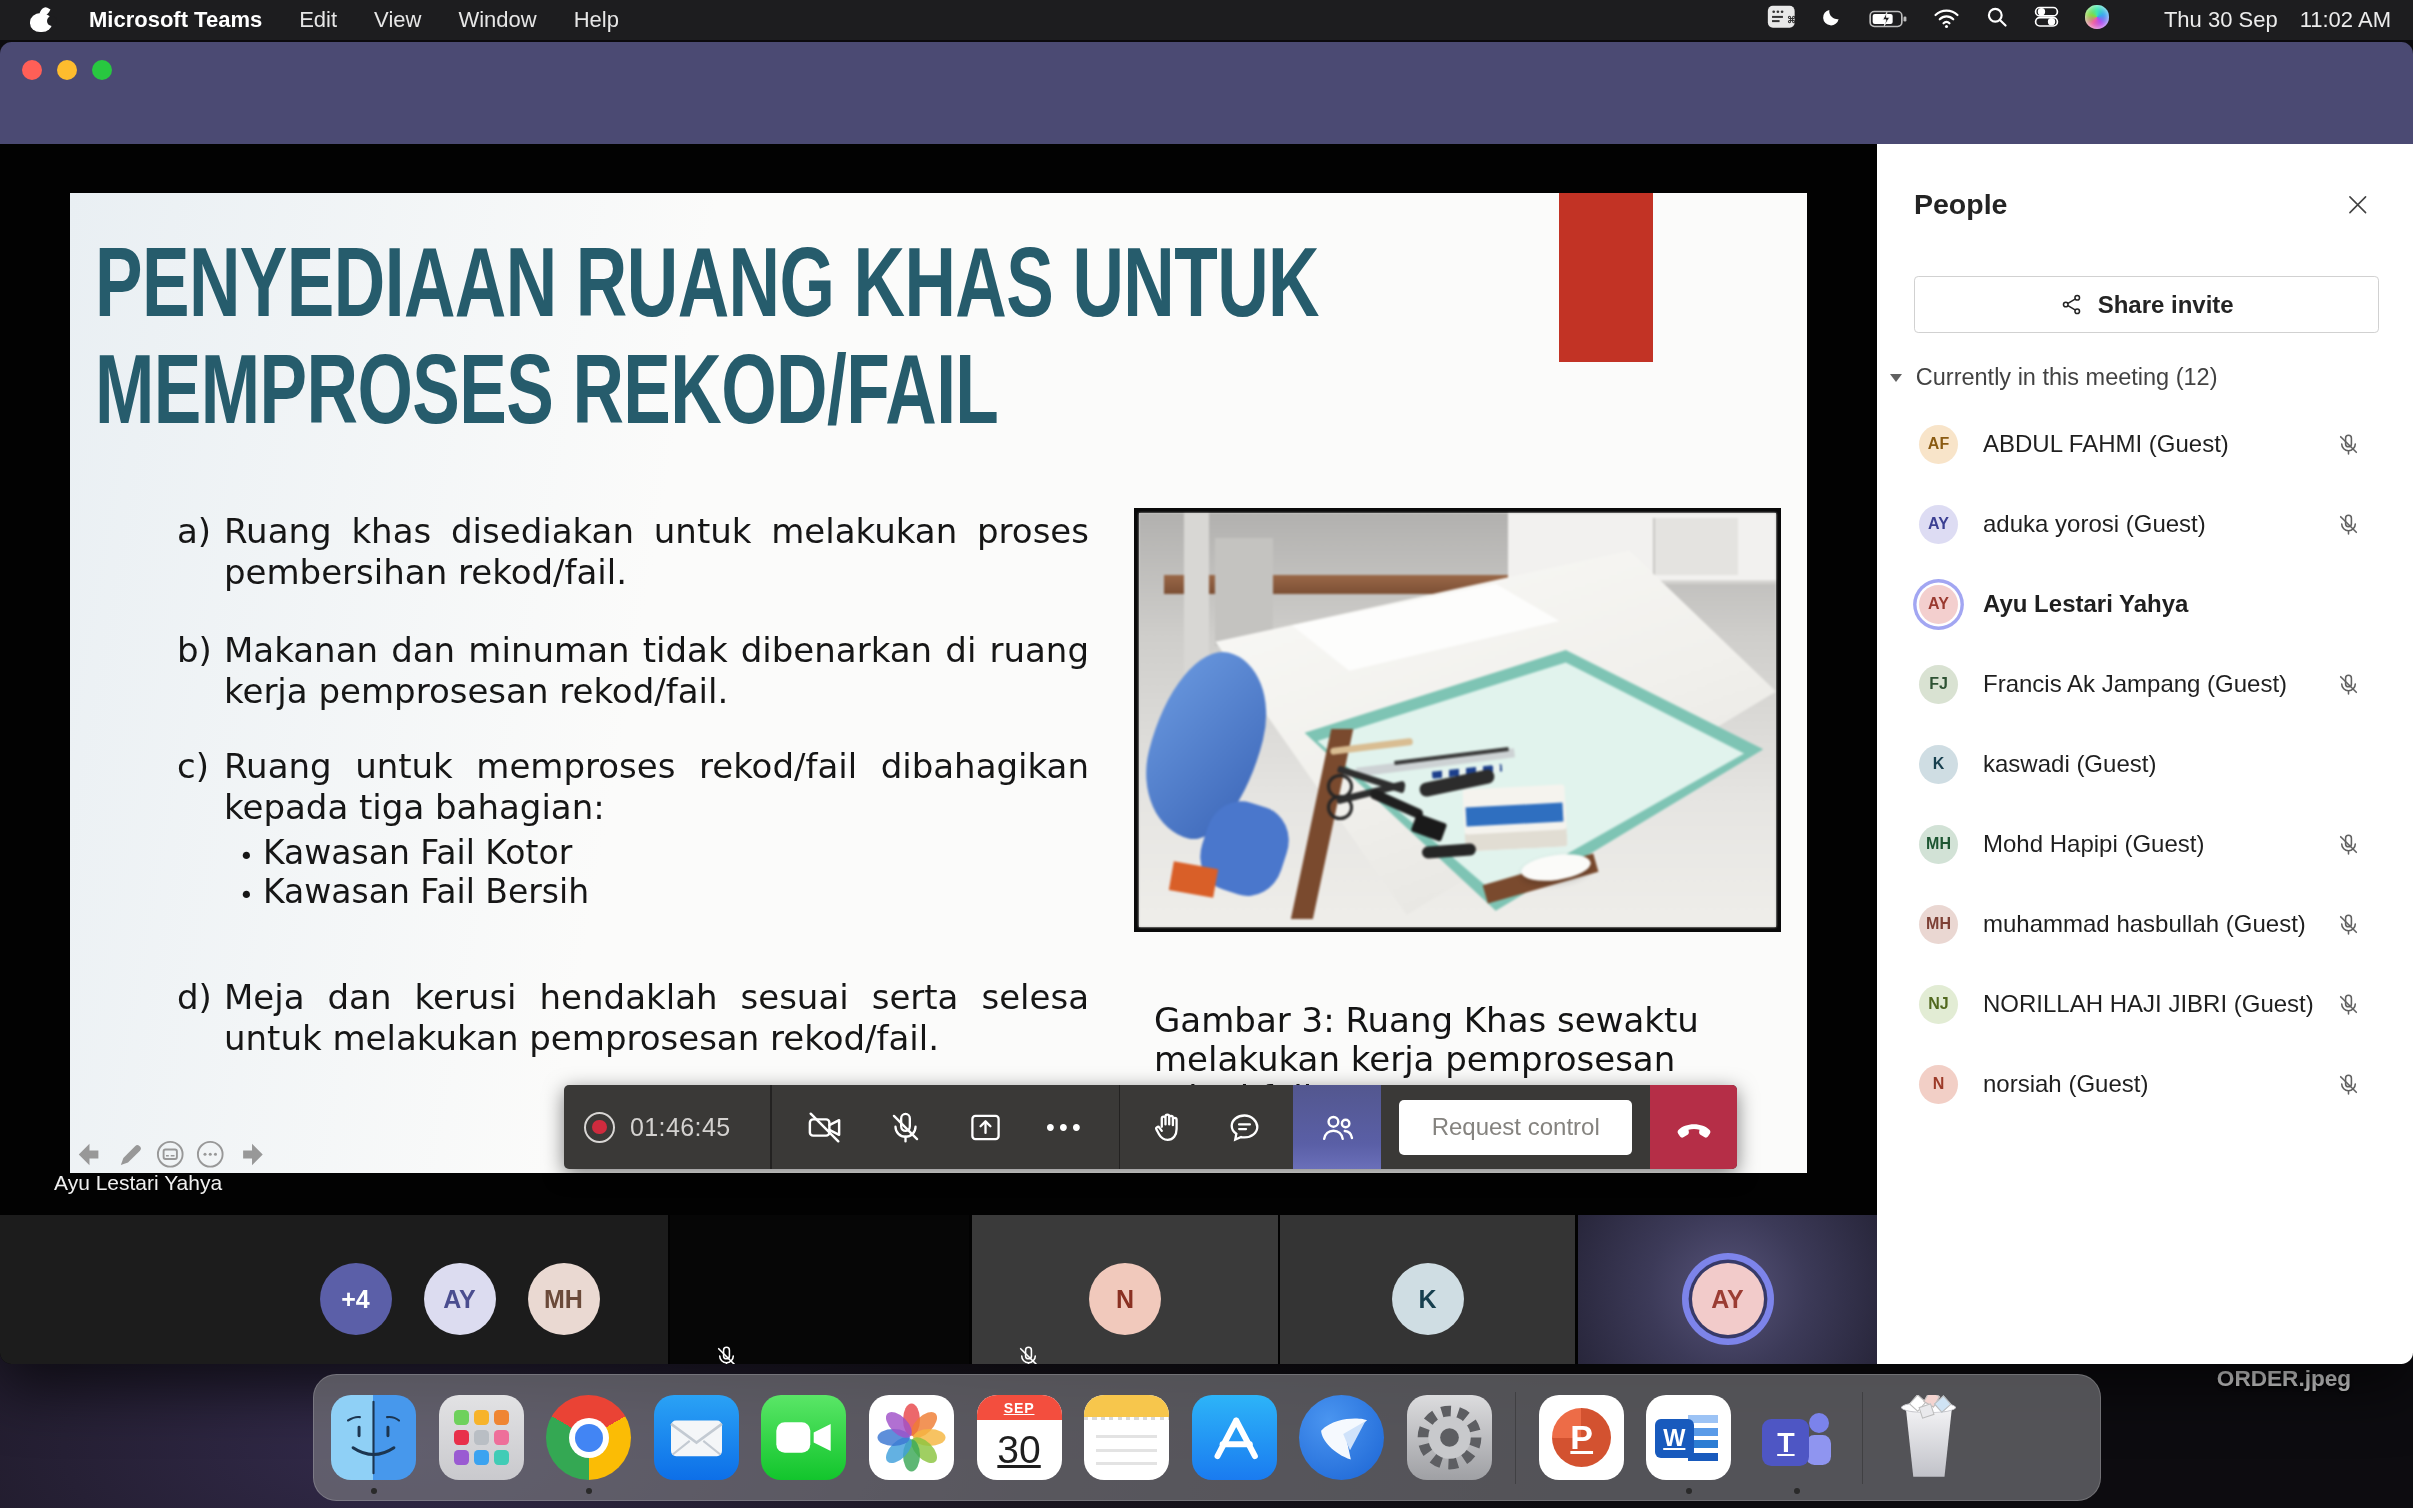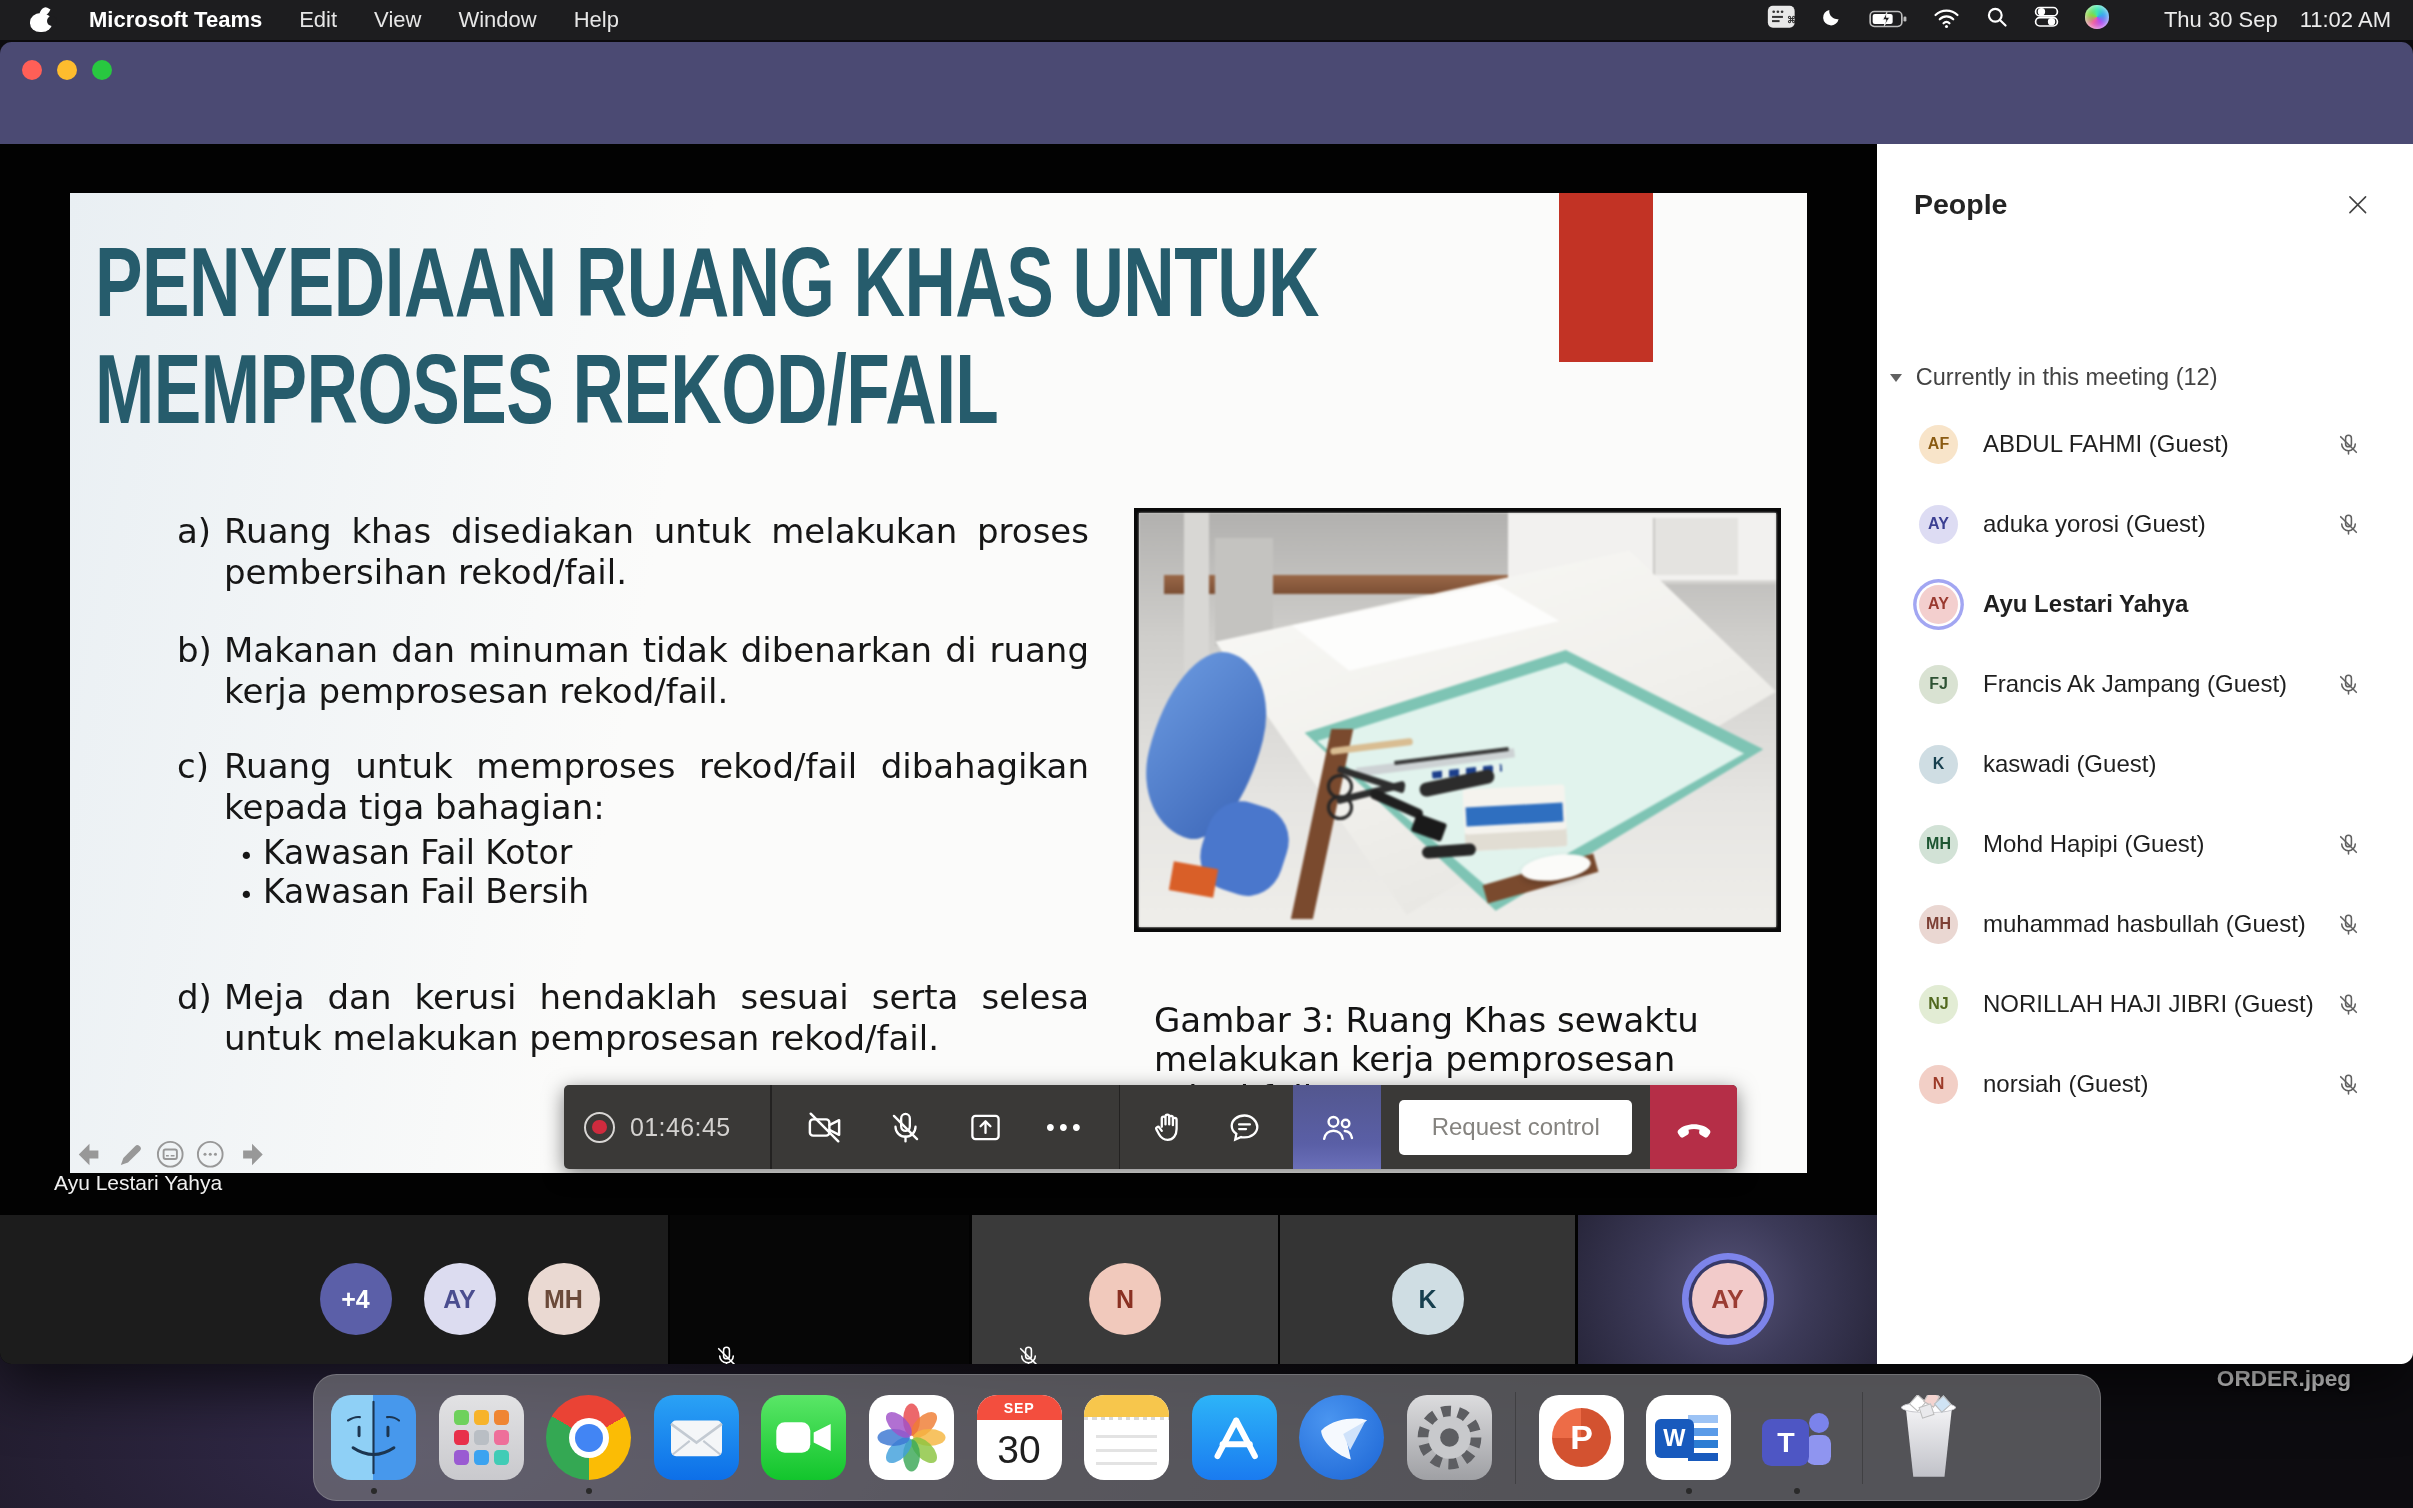--- a/index.html
+++ b/index.html
@@ -122,21 +122,21 @@
   .p-name{position:absolute;left:106px;font-size:24px;color:#1f1f1f;white-space:nowrap;}
   .p-name.bold{font-weight:700;}
   .p-mic{position:absolute;left:459px;display:flex;}
 
   
   #dock{position:absolute;left:313px;top:1374px;width:1788px;height:127px;z-index:10;background:rgba(128,128,132,.62);border:0.8px solid rgba(255,255,255,.18);border-radius:23.5px;display:flex;align-items:center;gap:22.6px;padding:0 17px;box-sizing:border-box;}
   .dock-item{position:relative;width:85px;height:85px;flex:0 0 auto;}
   .dock-divider{width:1.7px;height:92px;background:rgba(30,30,30,.35);flex:0 0 auto;}
   .run-dot{position:absolute;left:40px;bottom:-14.2px;width:5.9px;height:5.9px;border-radius:50%;background:#2a2a2a;}
   .dk{position:absolute;inset:0;border-radius:20px;overflow:hidden;}
-  .dk-label{position:absolute;display:flex;align-items:center;justify-content:center;}
+  .dk-label{position:absolute;display:flex;align-items:center;justify-content:center;text-decoration:underline;}
 </style>
 </head>
 <body>
 
 <div id="screen">
   <div id="desktop-bg"></div>
 
   <div id="desktop-file">
     <div>QUARANTINE</div>
     <div>ORDER.jpeg</div>
@@ -415,20 +415,29 @@
           </div>
       </div>
 
       <div id="people-panel">
         <div id="pp-title">People</div>
         <div id="pp-close">
           <svg width="23.5" height="23.5" viewBox="0 0 24 24" stroke="#424242" stroke-width="1.6" stroke-linecap="round">
               <path d="M4 4l16 16M20 4L4 20"></path>
             </svg>
         </div>
+        <div id="pp-share">
+          <svg width="25" height="25" viewBox="0 0 24 24" fill="none" stroke="#242424" stroke-width="1.5">
+              <circle cx="17.5" cy="5.5" r="2.2"></circle>
+              <circle cx="6.5" cy="12" r="2.2"></circle>
+              <circle cx="17.5" cy="18.5" r="2.2"></circle>
+              <path d="M8.6 10.9l6.8-4M8.6 13.1l6.8 4"></path>
+            </svg>
+          <span>Share invite</span>
+        </div>
         <div id="pp-section">
           <span class="tri-down"></span>
           <span>Currently in this meeting (12)</span>
         </div>
         <div id="pp-list">
             <div class="p-row">
               <div class="p-av" style="background: rgb(248, 228, 201); color: rgb(138, 90, 18);">AF</div>
               <div class="p-name">ABDUL FAHMI (Guest)</div>
               <span class="p-mic">
                 <svg width="25" height="25" viewBox="0 0 24 24" fill="none" stroke="#616161" stroke-width="1.5" stroke-linecap="round">

